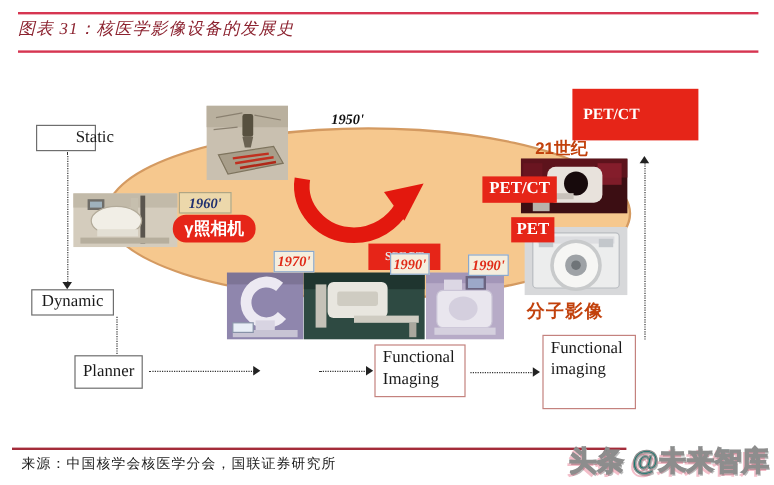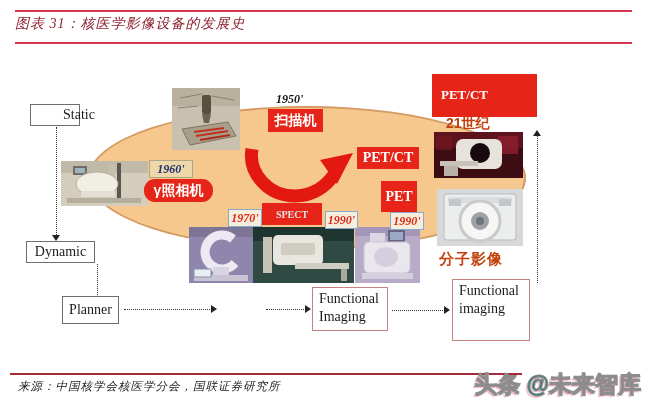--- a/index.html
+++ b/index.html
@@ -14,41 +14,41 @@
            background:#f6c88e;border:2px solid #d49a61;box-sizing:border-box;}
   
   .wbox{position:absolute;background:#fff;border:1px solid #6e6e6e;box-sizing:border-box;
         display:flex;align-items:center;justify-content:center;font-size:14px;color:#1a1a1a;}
   .pinkbox{position:absolute;background:#fff;border:1px solid #c4827e;box-sizing:border-box;
         padding:2px 6px;font-size:14px;color:#1a1a1a;line-height:1.25;}
   
   .rbox{position:absolute;background:#e62518;color:#fff;font-weight:bold;box-sizing:border-box;
         display:flex;align-items:center;justify-content:center;
         font-family:"Liberation Sans",sans-serif;}
-  .rbox.serif{font-family:"Liberation Serif",serif;}
+  .rbox.serif{font-family:"Liberation Serif",serif;margin-left:45px;}
   
   .chip{position:absolute;box-sizing:border-box;display:flex;align-items:center;justify-content:center;
         font-weight:bold;font-style:italic;font-size:12px;font-family:"Liberation Serif",serif;}
   .chip.tan{background:#ecd8ab;border:1px solid #b0a684;color:#203070;}
   .chip.pale{background:#f5eedd;border:1px solid #8aa8cc;color:#e02a17;}
   .yearfree{position:absolute;font-weight:bold;font-size:12px;color:#111;
             font-family:"Liberation Serif",serif;}
   .cnlabel{position:absolute;font-weight:bold;color:#c2410c;
            font-family:"Liberation Sans",sans-serif;}
   
   .dot-v{position:absolute;width:0;border-left:1px dotted #333;}
   .dot-h{position:absolute;height:0;border-top:1px dotted #333;}
   .ar{position:absolute;width:0;height:0;}
   .ar.down{border-left:4px solid transparent;border-right:4px solid transparent;border-top:6px solid #222;}
   .ar.right{border-top:4px solid transparent;border-bottom:4px solid transparent;border-left:6px solid #222;}
   .ar.up{border-left:4px solid transparent;border-right:4px solid transparent;border-bottom:6px solid #222;}
   
   .photo{position:absolute;display:block;}
   
-  .source{position:absolute;left:18px;top:379px;font-size:11.5px;font-style:italic;color:#1a1a1a;
+  .source{position:absolute;left:18px;top:379px;font-size:11.5px;color:#1a1a1a;
           letter-spacing:1px;}
   .watermark{position:absolute;right:4px;top:369px;font-size:23px;font-weight:bold;
              font-family:"Liberation Sans",sans-serif;color:#0f766e;
              -webkit-text-stroke:1px #8d8d8d;
              text-shadow:-2px 2px 0 rgba(214,41,75,0.30),1px 1px 0 #bbb;}
 </style>
 </head>
 <body>
 
 <div id="fig">
@@ -166,23 +166,20 @@
   <div class="pinkbox" style="left:312px;top:287px;width:76px;height:44px;">
     <div>Functional</div>
     <div>Imaging</div>
   </div>
   <div class="pinkbox" style="left:452px;top:279px;width:78px;height:62px;">
     <div>Functional</div>
     <div>imaging</div>
   </div>
 
   <div class="yearfree" style="left:276px;top:92px;font-style:italic;">1950'</div>
-  <div class="rbox" style="left:268px;top:109px;width:55px;height:23px;font-size:14px;">
-    <span>扫描机</span>
-  </div>
 
   <div class="chip tan" style="left:149px;top:160px;width:44px;height:18px;">
     <span>1960'</span>
   </div>
   <div class="rbox" style="left:144px;top:179px;width:69px;height:23px;font-size:14px;border-radius:11px;">
     <span>γ照相机</span>
   </div>
 
   <div class="chip pale" style="left:228px;top:209px;width:34px;height:18px;">
     <span>1970'</span>
@@ -193,21 +190,21 @@
   <div class="chip pale" style="left:325px;top:211px;width:33px;height:18px;">
     <span>1990'</span>
   </div>
   <div class="chip pale" style="left:390px;top:212px;width:34px;height:18px;">
     <span>1990'</span>
   </div>
 
   <div class="rbox serif" style="left:357px;top:147px;width:62px;height:22px;font-size:14px;">
     <span>PET/CT</span>
   </div>
-  <div class="rbox serif" style="left:381px;top:181px;width:36px;height:31px;font-size:14px;">
+  <div class="rbox serif" style="left:381px;top:181px;width:36px;height:21px;font-size:14px;">
     <span>PET</span>
   </div>
 
   <div class="rbox serif" style="left:432px;top:74px;width:105px;height:43px;font-size:13px;
        flex-direction:column;align-items:flex-start;justify-content:center;padding-left:9px;line-height:1.3;">
     <span>PET/CT</span>
   </div>
   <div class="cnlabel" style="left:446px;top:115px;font-size:14px;">21世纪</div>
   <div class="cnlabel" style="left:439px;top:250px;font-size:15px;letter-spacing:1px;">分子影像</div>
 

